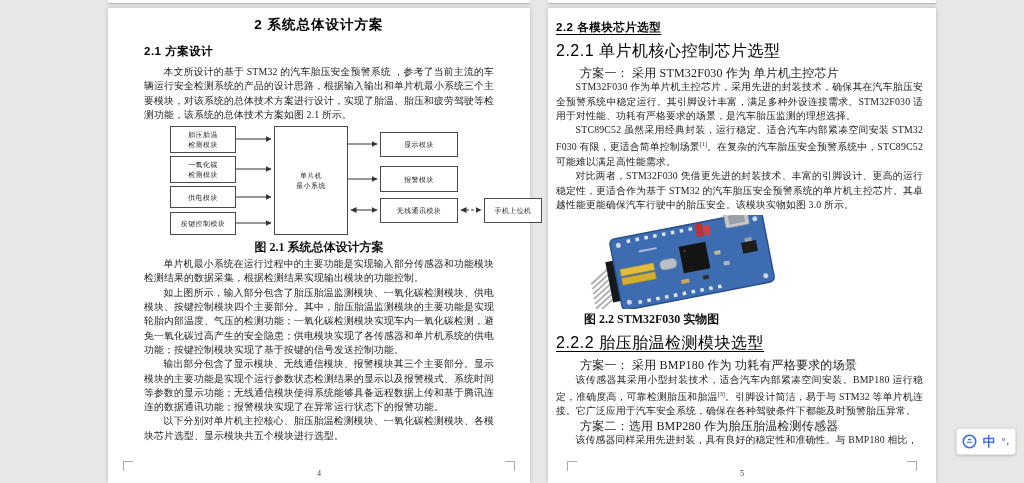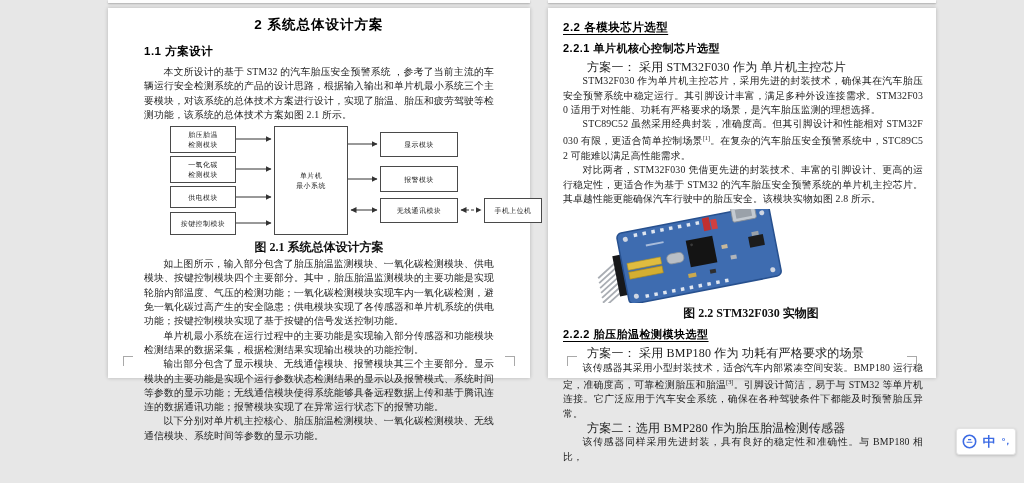--- a/index.html
+++ b/index.html
@@ -8,57 +8,57 @@
     background:#e7e7e7;
     font-family:"Liberation Serif","DejaVu Serif",serif;
     color:#1c1c1c;
   }
   
   .prev-sliver{position:absolute;top:0;height:3px;background:#fdfdfd;box-shadow:0 1px 2px rgba(0,0,0,.25);}
   .prev-sliver.left{left:108px;width:422px;}
   .prev-sliver.right{left:548px;width:388px;}
 
   .page{
-    position:absolute;top:8px;height:370px;background:#ffffff;
+    position:absolute;top:8px;height:475px;background:#ffffff;
     box-shadow:0 0 4px rgba(0,0,0,.22);
     box-sizing:border-box;
   }
   .page-left{left:108px;width:422px;padding:4px 36px 0 36px;}
-  .page-right{left:548px;width:388px;padding:6px 13px 0 15px;}
+  .page-right{left:548px;width:388px;padding:6px 13px 0 8px;}
 
   .doc-title{
     font-family:"Liberation Sans","DejaVu Sans",sans-serif;
     font-size:13.5px;font-weight:bold;text-align:center;color:#000;
     margin:4px 0 10px 0;letter-spacing:1px;
   }
   .h-sec{
     font-family:"Liberation Sans","DejaVu Sans",sans-serif;
     font-size:11.5px;font-weight:bold;color:#000;margin:6px 0 6px 0;letter-spacing:.5px;
   }
   .h-sub{
     font-family:"Liberation Sans","DejaVu Sans",sans-serif;
-    font-size:11px;font-weight:bold;color:#000;margin:5px 0 4px 0;letter-spacing:.5px;
+    font-size:16px;font-weight:normal;color:#000;margin:5px 0 4px 0;letter-spacing:.5px;
   }
   .h-underline{text-decoration:underline;text-underline-offset:3px;text-decoration-thickness:1px;}
 
   .para{
     font-size:9.8px;line-height:14.3px;letter-spacing:.2px;
     text-align:justify;text-indent:2em;margin:0;word-break:break-all;
   }
   .plan-line{
     font-size:12px;line-height:14.3px;letter-spacing:.2px;
     text-indent:2em;margin:0;white-space:nowrap;overflow:hidden;
   }
   .sup-ref{font-size:6.3px;vertical-align:super;letter-spacing:0;}
 
   .fig-caption{
     font-size:12px;font-weight:bold;color:#111;margin:2px 0 1px 0;
   }
   .fig-caption.center{text-align:center;}
-  .fig-caption.indent{margin-left:16px;text-align:center;}
+  .fig-caption.indent{margin-left:28px;}
 
   
   .flowchart{position:relative;width:382px;height:112px;margin:3px 0 0 18px;}
   .fc-arrows{position:absolute;left:0;top:0;}
   .fc-box{
     position:absolute;box-sizing:border-box;border:1px solid #4a4a4a;background:#fff;
     display:flex;align-items:center;justify-content:center;text-align:center;
     font-size:6.9px;line-height:1.35;color:#222;white-space:pre-line;
     font-family:"Liberation Sans","DejaVu Sans",sans-serif;letter-spacing:.5px;
   }
@@ -109,21 +109,21 @@
 </head>
 <body>
 
 <div class="canvas">
 
   <div class="prev-sliver left"></div>
   <div class="prev-sliver right"></div>
 
   <div class="page page-left">
     <div class="doc-title">2 系统总体设计方案</div>
-    <div class="h-sec">1.1 方案设计</div>
+    <div class="h-sec">2.1 方案设计</div>
     <p class="para">本文所设计的基于 STM32 的汽车胎压安全预警系统 ，参考了当前主流的车辆运行安全检测系统的产品的设计思路，根据输入输出和单片机最小系统三个主要模块，对该系统的总体技术方案进行设计，实现了胎温、胎压和疲劳驾驶等检测功能，该系统的总体技术方案如图 2.1 所示。</p>
 
     <div class="flowchart">
       <svg class="fc-arrows" width="382" height="112" viewBox="0 0 382 112">
         <defs>
           <marker id="arr" markerWidth="7" markerHeight="7" refX="5.5" refY="3" orient="auto-start-reverse">
             <path d="M0,0 L6,3 L0,6 Z" fill="#333"></path>
           </marker>
         </defs>
         <g stroke="#333" stroke-width="1">
@@ -146,38 +146,38 @@
       <div class="fc-box fc-center">单片机
 最小系统</div>
       <div class="fc-box fc-out fc-out1">显示模块</div>
       <div class="fc-box fc-out fc-out2">报警模块</div>
       <div class="fc-box fc-out fc-out3">无线通讯模块</div>
       <div class="fc-box fc-remote">手机上位机</div>
     </div>
 
     <div class="fig-caption center">图 2.1 系统总体设计方案</div>
 
+    <p class="para">单片机最小系统在运行过程中的主要功能是实现输入部分传感器和功能模块检测结果的数据采集，根据检测结果实现输出模块的功能控制。</p>
     <p class="para">如上图所示，输入部分包含了胎压胎温监测模块、一氧化碳检测模块、供电模块、按键控制模块四个主要部分。其中，胎压胎温监测模块的主要功能是实现轮胎内部温度、气压的检测功能；一氧化碳检测模块实现车内一氧化碳检测，避免一氧化碳过高产生的安全隐患；供电模块实现了各传感器和单片机系统的供电功能；按键控制模块实现了基于按键的信号发送控制功能。</p>
-    <p class="para">单片机最小系统在运行过程中的主要功能是实现输入部分传感器和功能模块检测结果的数据采集，根据检测结果实现输出模块的功能控制。</p>
     <p class="para">输出部分包含了显示模块、无线通信模块、报警模块其三个主要部分。显示模块的主要功能是实现个运行参数状态检测结果的显示以及报警模式、系统时间等参数的显示功能；无线通信模块使得系统能够具备远程数据上传和基于腾讯连连的数据通讯功能；报警模块实现了在异常运行状态下的报警功能。</p>
-    <p class="para">以下分别对单片机主控核心、胎压胎温检测模块、一氧化碳检测模块、无线通信模块、系统时间等参数的显示功能。</p>
+    <p class="para">以下分别对单片机主控核心、胎压胎温检测模块、一氧化碳检测模块、各模块芯片选型、显示模块共五个模块进行选型。</p>
 
     <div class="crop-mark cm-left"></div>
     <div class="crop-mark cm-right"></div>
     <div class="page-number">4</div>
   </div>
 
   <div class="page page-right">
     <div class="h-sec h-underline">2.2 各模块芯片选型</div>
 
     <div class="h-sub">2.2.1 单片机核心控制芯片选型</div>
     <p class="plan-line">方案一： 采用 STM32F030 作为 单片机主控芯片</p>
     <p class="para">STM32F030 作为单片机主控芯片，采用先进的封装技术，确保其在汽车胎压安全预警系统中稳定运行。其引脚设计丰富，满足多种外设连接需求。STM32F030 适用于对性能、功耗有严格要求的场景，是汽车胎压监测的理想选择。</p>
-    <p class="para"><span>STC89C52 虽然采用经典封装，准确度高。但其引脚设计和性能相对 STM32F030 有限，更适合简单控制场景</span><span class="sup-ref">[1]</span><span>。在复杂的汽车胎压安全预警系统中，STC89C52 可能难以满足高性能需求。</span></p>
-    <p class="para">对比两者，STM32F030 凭借更先进的封装技术、丰富的引脚设计、更高的运行稳定性，更适合作为基于 STM32 的汽车胎压安全预警系统的单片机主控芯片。其卓越性能更能确保汽车行驶中的胎压安全。该模块实物如图 2.8 所示。</p>
+    <p class="para"><span>STC89C52 虽然采用经典封装，运行稳定。适合汽车内部紧凑空间安装 STM32F030 有限，更适合简单控制场景</span><span class="sup-ref">[1]</span><span>。在复杂的汽车胎压安全预警系统中，STC89C52 可能难以满足高性能需求。</span></p>
+    <p class="para">对比两者，STM32F030 凭借更先进的封装技术、丰富的引脚设计、更高的运行稳定性，更适合作为基于 STM32 的汽车胎压安全预警系统的单片机主控芯片。其卓越性能更能确保汽车行驶中的胎压安全。该模块实物如图 3.0 所示。</p>
 
     <div class="board-wrap">
       <svg width="220" height="94" viewBox="0 0 220 94">
         <g transform="rotate(-11 108 48)">
 
           <g stroke="#a9adb3" stroke-width="1.8">
             <line x1="30" y1="36" x2="7" y2="50"></line>
             <line x1="30" y1="41" x2="7" y2="55"></line>
             <line x1="30" y1="46" x2="7" y2="60"></line>
             <line x1="30" y1="51" x2="7" y2="65"></line>

